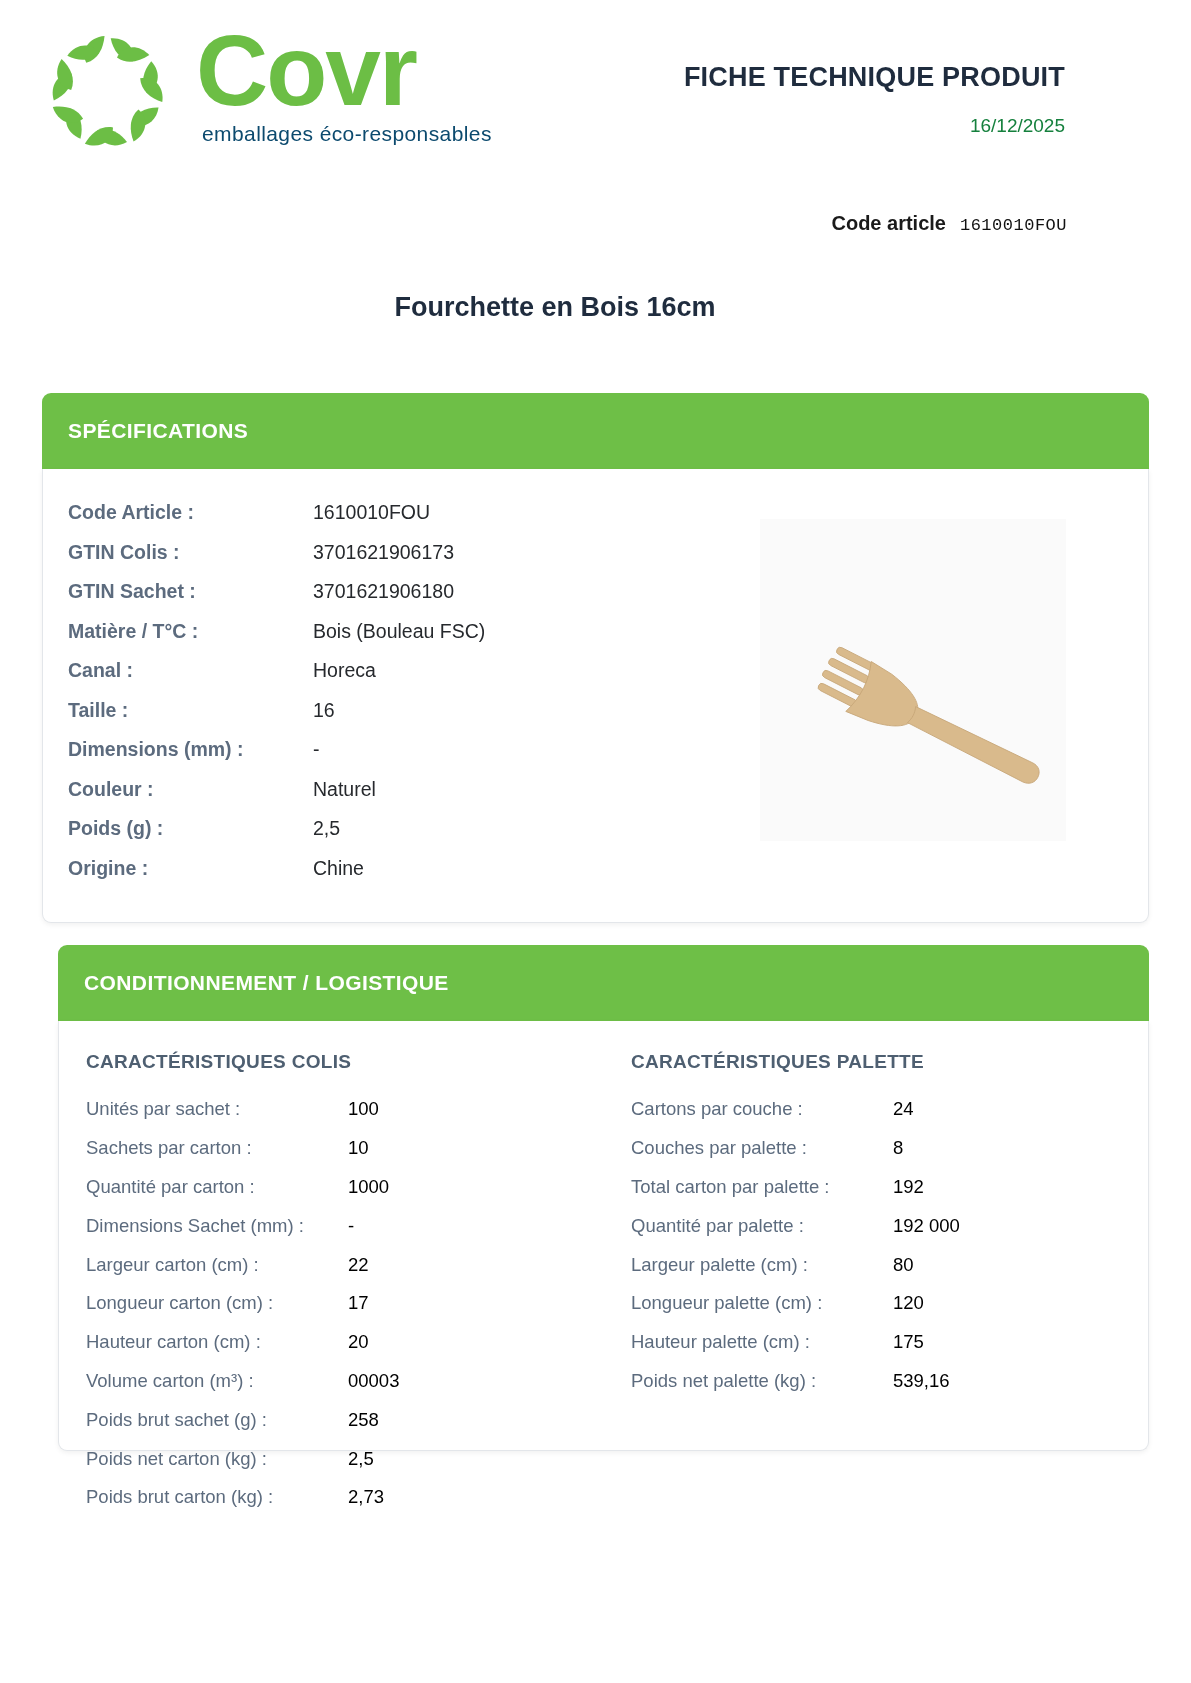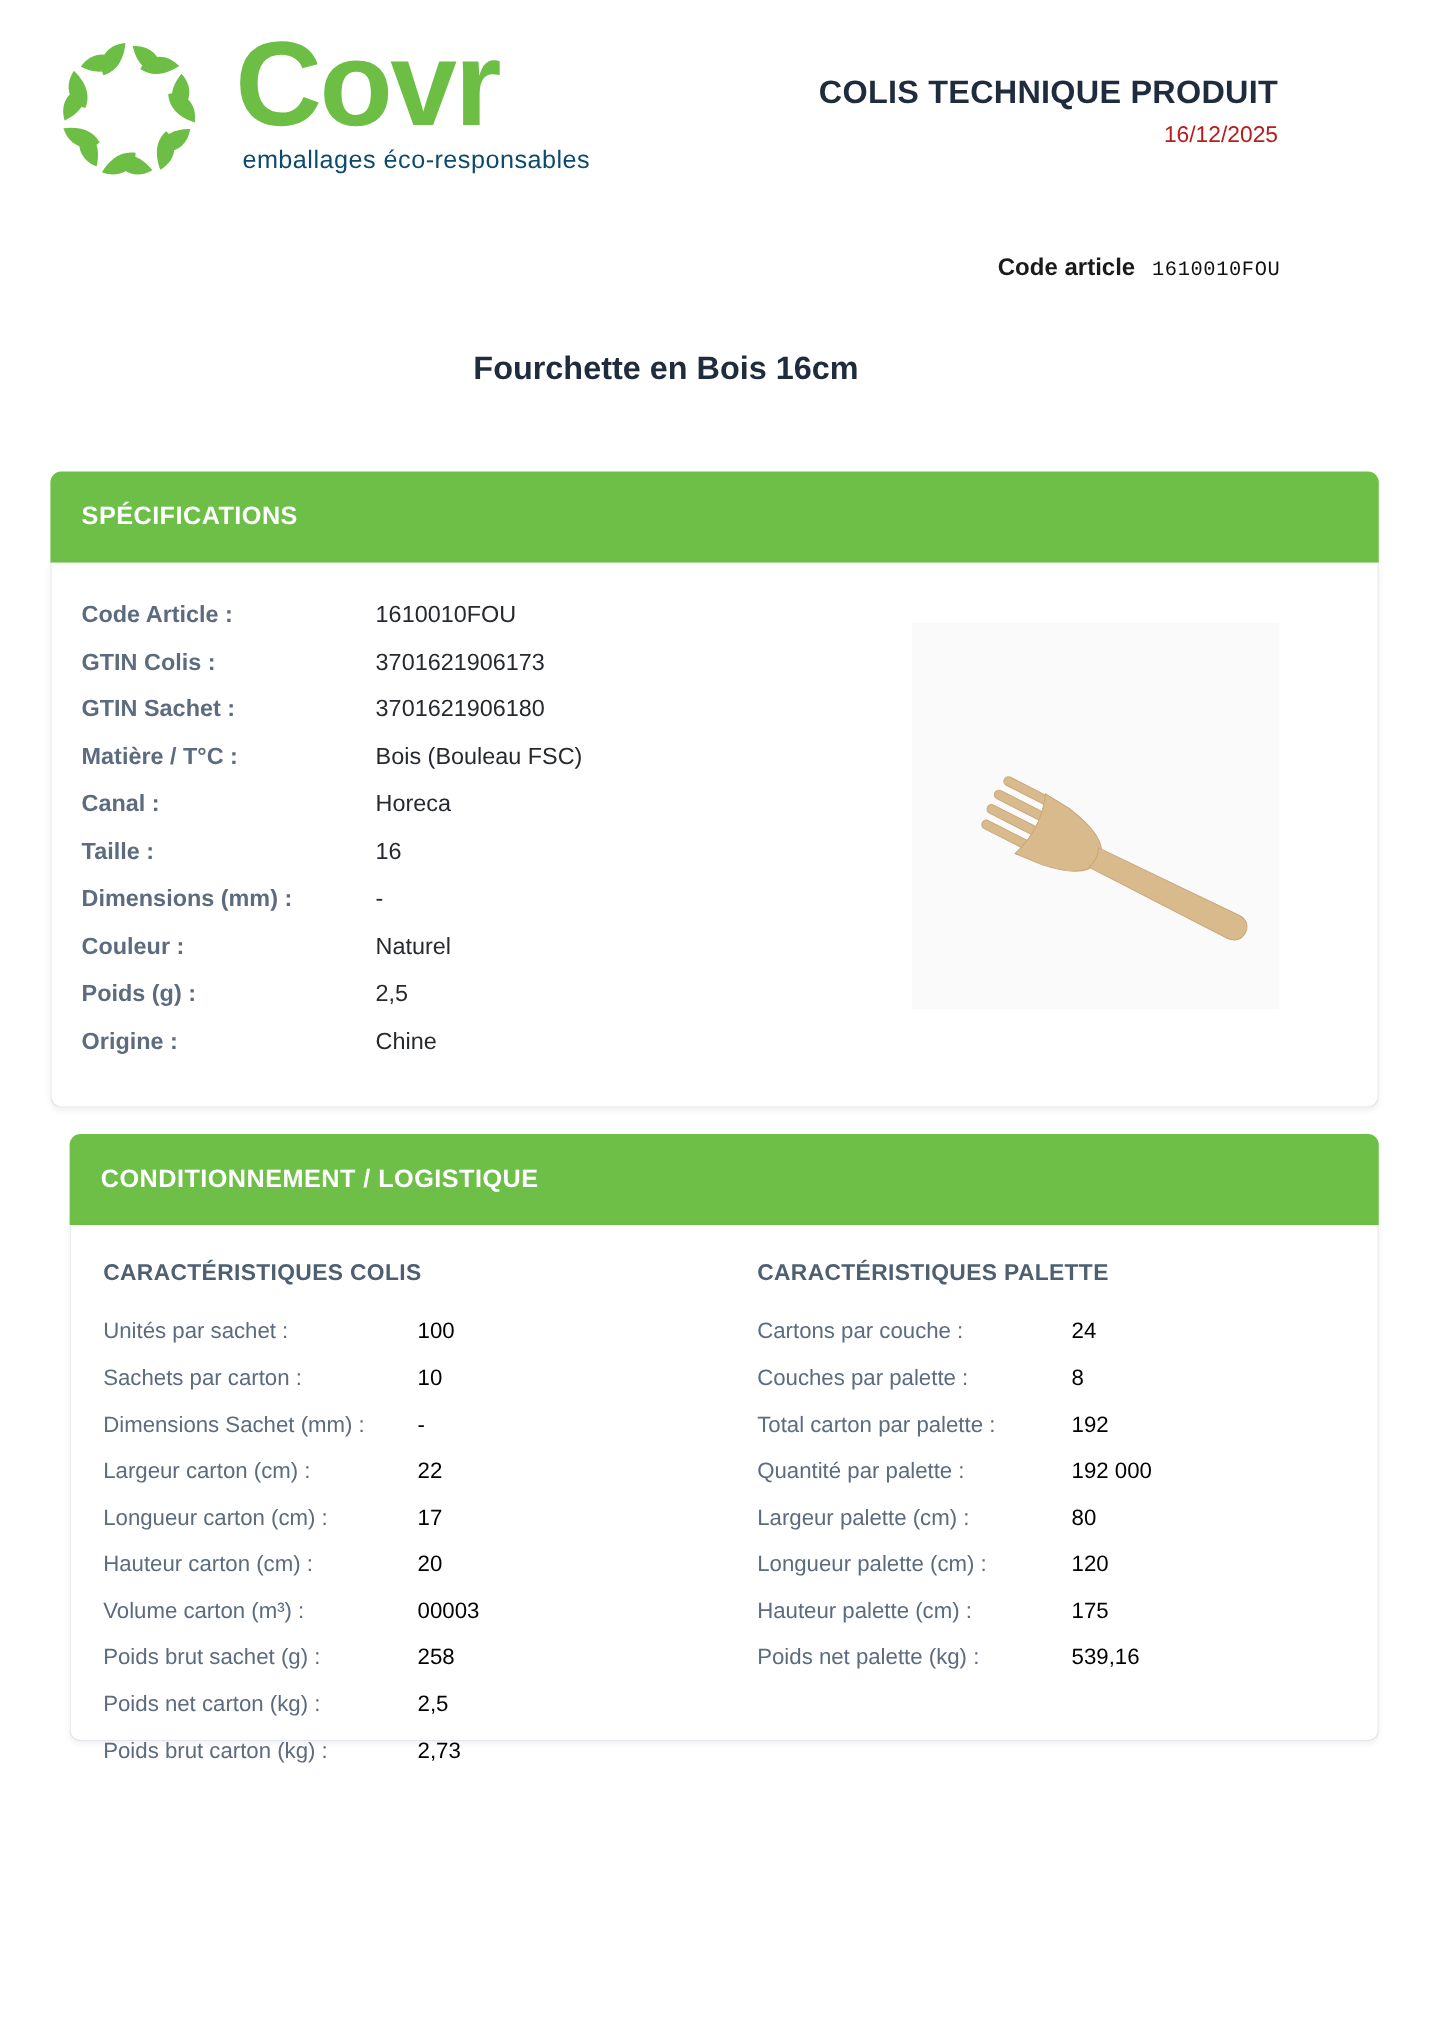--- a/index.html
+++ b/index.html
@@ -10,21 +10,21 @@
   
   .logo-block { position:absolute; left:46px; top:20px; display:flex; align-items:flex-start; }
   .leaf-icon { width:122px; height:128px; margin-top:8px; }
   .logo-text { margin-left:28px; }
   .logo-name { font-size:100px; line-height:100px; font-weight:bold; color:#6cbe45; letter-spacing:-2px; }
   .logo-tagline { font-size:21px; color:#0c4a6e; margin-top:2px; margin-left:6px; letter-spacing:0.4px; }
 
   
   .doc-head { position:absolute; right:126px; top:62px; text-align:right; }
   .doc-title { font-size:27px; font-weight:bold; color:#1f2c3e; letter-spacing:0.2px; }
-  .doc-date { font-size:19px; color:#b91c1c; margin-top:9px;text-align:right; }
+  .doc-date { font-size:19px; color:#15803d; margin-top:22px;text-align:right; }
 
   .code-row { position:absolute; right:124px; top:212px; display:flex; align-items:baseline; }
   .code-label { font-size:20px; font-weight:bold; color:#1a1a1a; }
   .code-value { font-size:17px; font-family:"Liberation Mono","DejaVu Sans Mono",monospace; color:#111; margin-left:14px; letter-spacing:0.5px; }
 
   .product-title { position:absolute; left:0; top:292px; width:1110px; text-align:center;
                    font-size:27px; font-weight:bold; color:#1f2c3e; }
 
   
   .card { position:absolute; left:42px; width:1107px; }
@@ -74,21 +74,21 @@
       <use href="#sprig" transform="rotate(257.1)"></use>
       <use href="#sprig" transform="rotate(308.6)"></use>
     </svg>
     <div class="logo-text">
       <div class="logo-name">Covr</div>
       <div class="logo-tagline">emballages éco-responsables</div>
     </div>
   </div>
 
   <div class="doc-head">
-    <div class="doc-title">COLIS TECHNIQUE PRODUIT</div>
+    <div class="doc-title">FICHE TECHNIQUE PRODUIT</div>
     <div class="doc-date">16/12/2025</div>
   </div>
 
   <div class="code-row">
     <span class="code-label">Code article</span>
     <span class="code-value">1610010FOU</span>
   </div>
 
   <h1 class="product-title">Fourchette en Bois 16cm</h1>
 
@@ -165,20 +165,24 @@
         <h3>CARACTÉRISTIQUES COLIS</h3>
         <div class="logi-row">
             <span class="lbl">Unités par sachet :</span>
             <span class="val">100</span>
           </div>
         <div class="logi-row">
             <span class="lbl">Sachets par carton :</span>
             <span class="val">10</span>
           </div>
         <div class="logi-row">
+            <span class="lbl">Quantité par carton :</span>
+            <span class="val">1000</span>
+          </div>
+        <div class="logi-row">
             <span class="lbl">Dimensions Sachet (mm) :</span>
             <span class="val">-</span>
           </div>
         <div class="logi-row">
             <span class="lbl">Largeur carton (cm) :</span>
             <span class="val">22</span>
           </div>
         <div class="logi-row">
             <span class="lbl">Longueur carton (cm) :</span>
             <span class="val">17</span>

